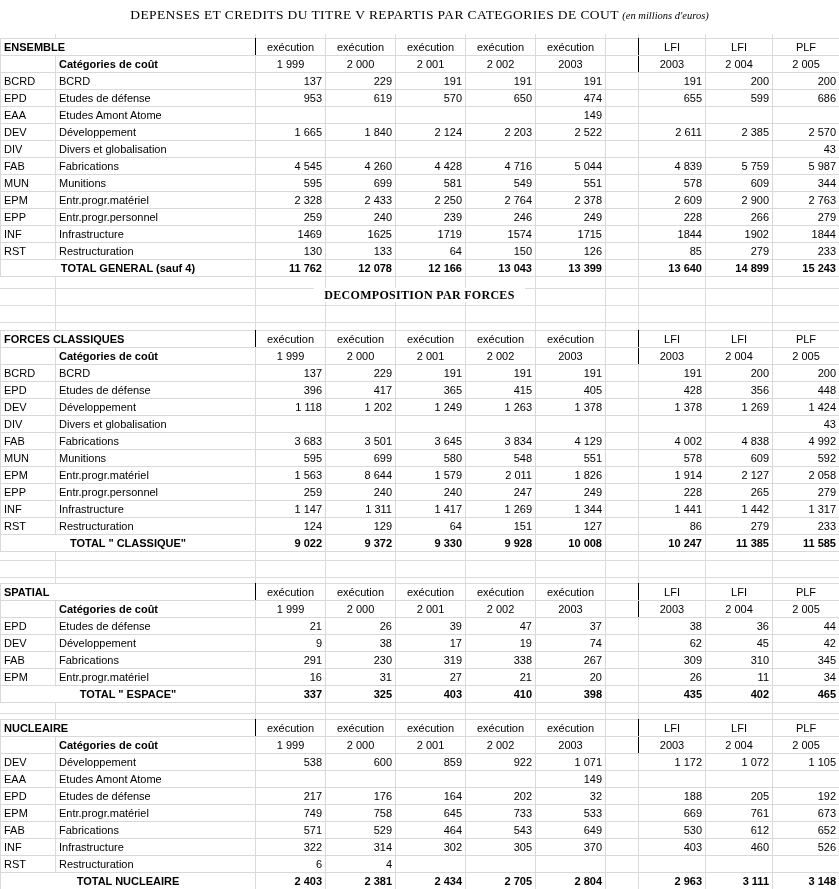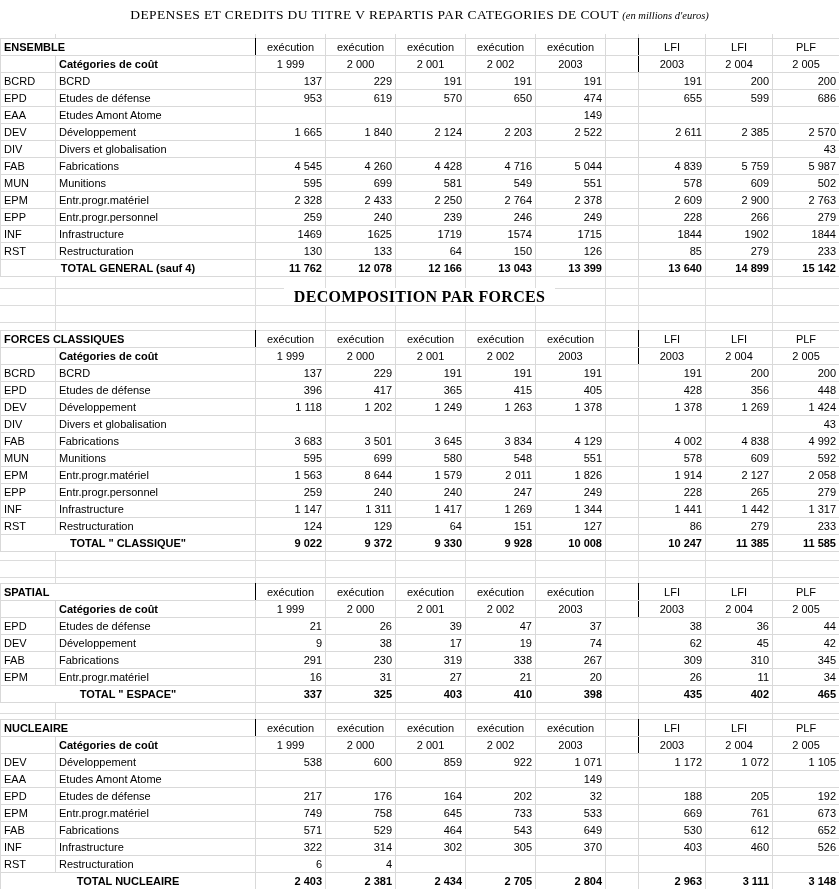--- a/index.html
+++ b/index.html
@@ -35,21 +35,21 @@
     position: absolute; top: 0; left: 0; width: 839px; height: 34px;
     background: #fff; text-align: center; padding-top: 7px;
     font-family: "Liberation Serif", serif; font-size: 13.5px; letter-spacing: 0.4px;
     white-space: nowrap;
   }
   .title .suffix { font-style: italic; font-size: 10.5px; letter-spacing: 0; }
 
   .midhead {
     position: absolute; top: 288px; left: 0; width: 839px;
     text-align: center; font-family: "Liberation Serif", serif;
-    font-weight: bold; font-size: 16px; letter-spacing: 0.3px;
+    font-weight: bold; font-size: 12px; letter-spacing: 0.3px;
   }
   .midhead span { background: #fff; padding: 0 10px; }
 
   table.sec {
     position: absolute; left: 0; width: 839px;
     border-collapse: collapse; table-layout: fixed;
   }
   #sec-ensemble   { top: 38px; padding-left: 13px; }
   #sec-classiques { top: 330px; }
   #sec-spatial    { top: 583px; padding-left: 36px; }
@@ -211,21 +211,21 @@
           <td class="code al">MUN</td>
           <td class="lbl ar">Munitions</td>
           <td class="num">595</td>
           <td class="num">699</td>
           <td class="num">581</td>
           <td class="num">549</td>
           <td class="num br">551</td>
           <td class="gap"></td>
           <td class="num bl">578</td>
           <td class="num">609</td>
-          <td class="num br">502</td>
+          <td class="num br">344</td>
         </tr>
         <tr>
           <td class="code al">EPM</td>
           <td class="lbl ar">Entr.progr.matériel</td>
           <td class="num">2 328</td>
           <td class="num">2 433</td>
           <td class="num">2 250</td>
           <td class="num">2 764</td>
           <td class="num br">2 378</td>
           <td class="gap"></td>
@@ -275,21 +275,21 @@
         <tr class="total">
           <td colspan="2" class="tlabel">TOTAL GENERAL  (sauf 4)</td>
           <td class="num bb bl">11 762</td>
           <td class="num bb">12 078</td>
           <td class="num bb">12 166</td>
           <td class="num bb">13 043</td>
           <td class="num bb br">13 399</td>
           <td class="gap"></td>
           <td class="num bb bl">13 640</td>
           <td class="num bb">14 899</td>
-          <td class="num bb br">15 142</td>
+          <td class="num bb br">15 243</td>
         </tr>
       </tbody>
   </table>
 
   <div class="midhead">
     <span>DECOMPOSITION PAR FORCES</span>
   </div>
 
   <table class="sec" id="sec-classiques">
     <colgroup>

